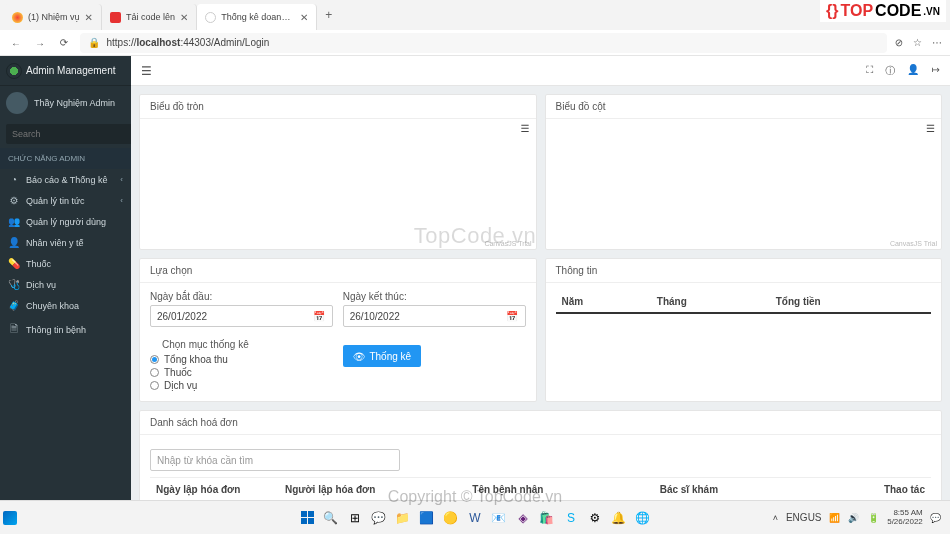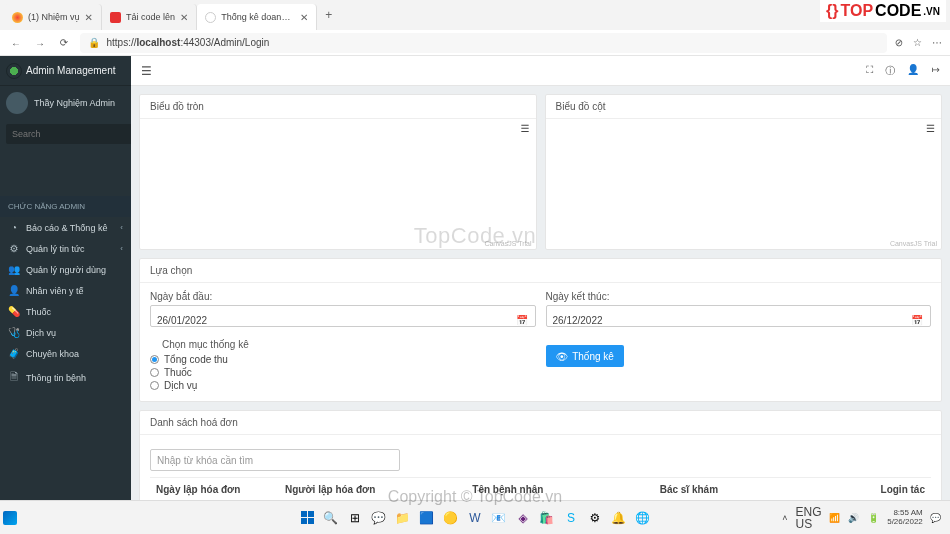--- a/index.html
+++ b/index.html
@@ -25,21 +25,21 @@
 
 .app { display: flex; height: 444px; }
 .sidebar { width: 131px; background: #263238; color: #cfd8dc; display: flex; flex-direction: column; font-size: 9px; }
 .side-head { height: 30px; display: flex; align-items: center; gap: 4px; padding: 0 6px; color: #eceff1; font-size: 10px; border-bottom: 1px solid #1e272b; }
 .side-logo { width: 16px; height: 16px; border-radius: 50%; background: radial-gradient(circle,#4caf50 40%,transparent 41%), #263238; border:1px solid #1c262a; }
 .side-user { display: flex; align-items: center; gap: 6px; padding: 6px; }
 .avatar { width: 22px; height: 22px; border-radius: 50%; background: #455a64; }
 .side-search { display: flex; margin: 4px 6px; }
 .side-search input { flex: 1; background: #1e272b; border: none; color: #cfd8dc; height: 20px; padding: 0 6px; font-size: 9px; border-radius: 2px 0 0 2px; }
 .side-search button { width: 20px; background: #37474f; border: none; color: #fff; border-radius: 0 2px 2px 0; font-size: 10px; }
-.side-cat { padding: 6px 8px; font-size: 8px; color: #90a4ae; text-transform: uppercase; background: #22303a; margin-top: 48px; }
+.side-cat { padding: 6px 8px; font-size: 8px; color: #90a4ae; text-transform: uppercase; background: #22303a; }
 .nav-item { display: flex; align-items: center; gap: 6px; padding: 5px 8px; cursor: pointer; font-size: 9px; }
 .nav-item .chev { margin-left: auto; font-size: 8px; color: #90a4ae; }
 .nav-ico { width: 12px; text-align: center; color: #b0bec5; font-size: 10px; }
 
 
 .main { flex: 1; background: #eceff1; display: flex; flex-direction: column; overflow: hidden; min-width: 0; }
 .topbar { height: 30px; background: #fff; display: flex; align-items: center; padding: 0 10px; border-bottom: 1px solid #e5e5e5; }
 .hamburger { font-size: 12px; color: #555; cursor: pointer; }
 .topbar .right { margin-left: auto; display: flex; gap: 12px; color: #555; font-size: 10px; }
 
@@ -48,21 +48,21 @@
 .col { flex: 1; min-width: 0; }
 .panel { background: #fff; border: 1px solid #e5e5e5; border-radius: 2px; }
 .panel-head { padding: 6px 10px; font-size: 10px; color: #555; border-bottom: 1px solid #eee; display: flex; align-items: center; }
 .panel-body { padding: 8px 10px; font-size: 10px; color: #444; position: relative; }
 .chart-body { height: 130px; position: relative; }
 .trial { position: absolute; right: 4px; bottom: 2px; font-size: 7px; color: #bbb; }
 
 .form-row { display: flex; gap: 10px; }
 .form-col { flex: 1; }
 label.small { display: block; font-size: 10px; color: #555; margin-bottom: 3px; }
-.date-input { width: 100%; height: 22px; border: 1px solid #ccc; border-radius: 2px; padding: 0 6px; font-size: 10px; display: flex; align-items: flex-end; justify-content: space-between; background: #fff; }
+.date-input { width: 100%; height: 22px; border: 1px solid #ccc; border-radius: 2px; padding: 0 6px; font-size: 10px; display: flex; align-items: center; justify-content: space-between; background: #fff; }
 .date-input .cal { font-size: 10px; color: #333; }
 .sub-label { font-size: 10px; color: #555; margin: 8px 12px 4px; }
 .radio-line { display: flex; align-items: center; gap: 5px; font-size: 10px; margin-bottom: 2px; }
 .radio { width: 9px; height: 9px; border-radius: 50%; border: 1px solid #888; display: inline-block; position: relative; }
 .radio.checked::after { content: ""; width: 5px; height: 5px; background: #2196f3; border-radius: 50%; position: absolute; top: 1px; left: 1px; }
 .btn-primary { background: #2196f3; color: #fff; border: none; border-radius: 2px; height: 22px; padding: 0 10px; font-size: 10px; display: inline-flex; align-items: center; gap: 4px; cursor: pointer; }
 
 table.info { width: 100%; border-collapse: collapse; font-size: 10px; }
 table.info th { text-align: left; font-weight: 600; padding: 5px 6px; border-bottom: 2px solid #333; }
 
@@ -240,66 +240,82 @@
               <div class="form-col">
                 <label class="small">Ngày bắt đầu:</label>
                 <div class="date-input">
                   <span>26/01/2022</span>
                   <span class="cal">📅</span>
                 </div>
               </div>
               <div class="form-col">
                 <label class="small">Ngày kết thúc:</label>
                 <div class="date-input">
-                  <span>26/12/2022</span>
+                  <span>26/10/2022</span>
                   <span class="cal">📅</span>
                 </div>
               </div>
             </div>
             <div class="form-row" style="align-items:flex-start; margin-top:4px;">
               <div class="form-col">
                 <div class="sub-label">Chọn mục thống kê</div>
                 <div class="radio-line">
                     <span class="radio checked"></span>
-                    <span>Tổng code thu</span>
+                    <span>Tổng khoa thu</span>
                   </div>
                 <div class="radio-line">
                     <span class="radio"></span>
                     <span>Thuốc</span>
                   </div>
                 <div class="radio-line">
                     <span class="radio"></span>
                     <span>Dịch vụ</span>
                   </div>
               </div>
               <div class="form-col" style="padding-top:14px;">
                 <button class="btn-primary">
                     <span>👁</span>
                     <span>Thống kê</span>
                   </button>
               </div>
             </div>
           </div>
         </div>
+        <div class="col panel">
+          <div class="panel-head">
+              <span>Thông tin</span>
+            </div>
+          <div class="panel-body" style="min-height:110px;">
+            <table class="info">
+              <thead>
+                  <tr>
+                <th>Năm</th>
+                <th>Tháng</th>
+                <th>Tổng tiền</th>
+              </tr>
+                </thead>
+            </table>
+          </div>
+        </div>
       </div>
 
       <div class="panel">
         <div class="panel-head">
             <span>Danh sách hoá đơn</span>
           </div>
         <div class="panel-body">
           <div class="search-box">
               <span>Nhập từ khóa cần tìm</span>
             </div>
           <div class="invoice-table-head">
             <div style="flex:1.2">Ngày lập hóa đơn</div>
             <div style="flex:1.8">Người lập hóa đơn</div>
             <div style="flex:1.8">Tên bệnh nhân</div>
             <div style="flex:1.8">Bác sĩ khám</div>
-            <div style="flex:0.8;text-align:right">Login tác</div>
+            <div style="flex:0.8;text-align:right">Thao tác</div>
           </div>
         </div>
       </div>
     </div>
   </main>
 </div>
 
 <div class="taskbar">
   <div class="tb-left">
       <span class="tb-copilot"></span>
@@ -323,21 +339,21 @@
     <span class="tb-icon">📧</span>
     <span class="tb-icon" style="color:#68217a">◈</span>
     <span class="tb-icon">🛍️</span>
     <span class="tb-icon" style="color:#00aff0">S</span>
     <span class="tb-icon">⚙</span>
     <span class="tb-icon">🔔</span>
     <span class="tb-icon">🌐</span>
   </div>
   <div class="tb-right">
     <span>˄</span>
-    <div style="display:flex;flex-direction:column;align-items:flex-start;line-height:1;font-size:12px;">
+    <div style="display:flex;align-items:center;line-height:1;font-size:10px;">
       <span>ENG</span>
         <span>US</span>
     </div>
     <span>📶</span>
     <span>🔊</span>
     <span>🔋</span>
     <div class="tb-time">
       <span>8:55 AM</span>
       <span>5/26/2022</span>
     </div>

